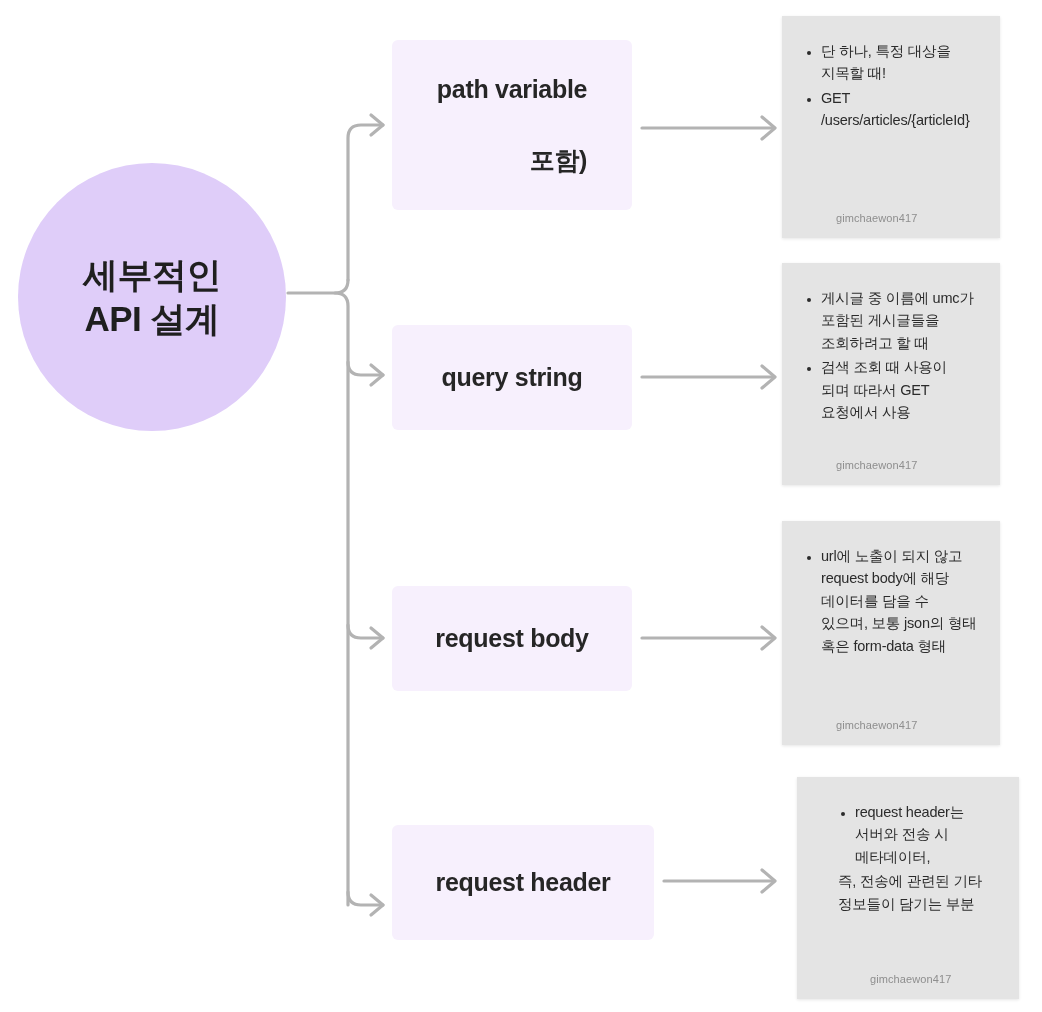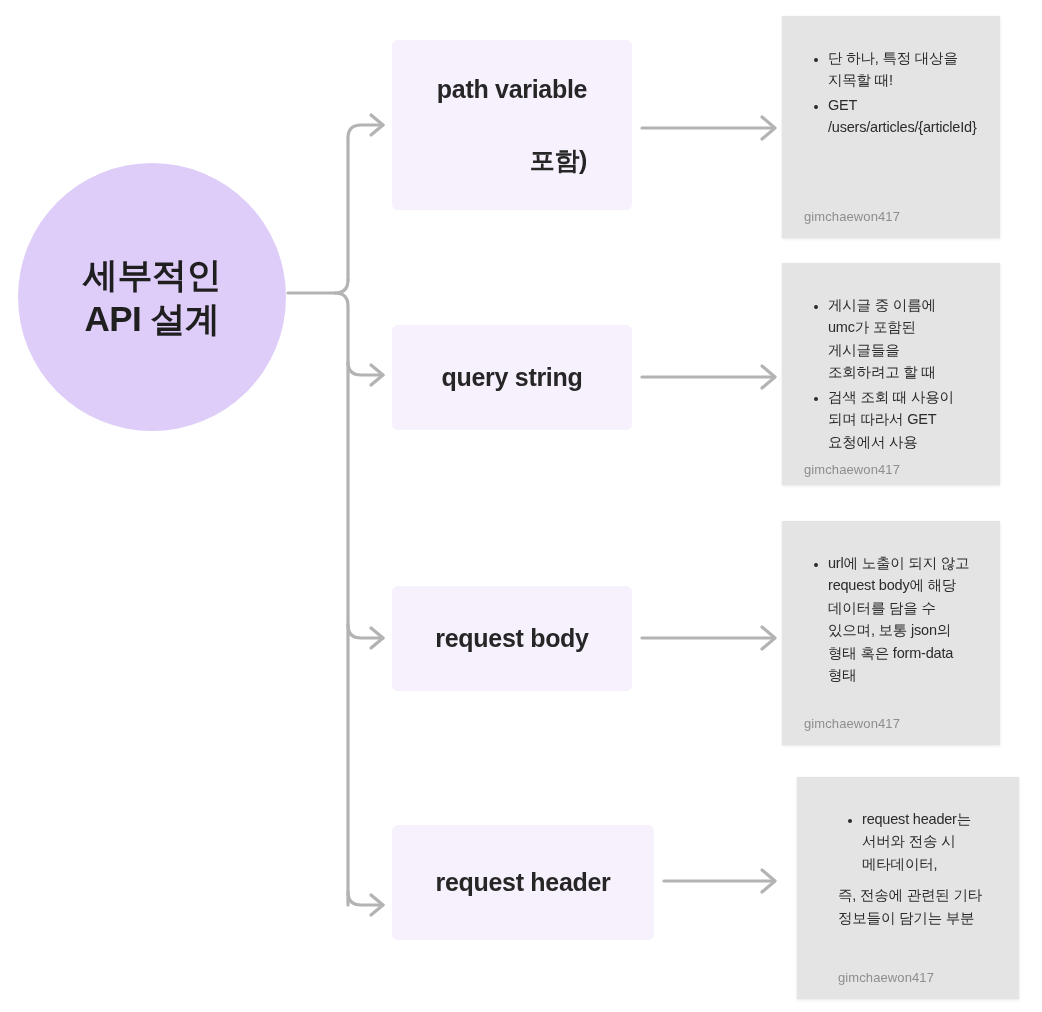--- a/index.html
+++ b/index.html
@@ -91,43 +91,44 @@
     box-shadow: 0 1px 3px rgba(0,0,0,0.10);
     display: flex;
     flex-direction: column;
   }
   #note-1 { left: 782px; top: 16px;  width: 218px; height: 222px; }
   #note-2 { left: 782px; top: 263px; width: 218px; height: 222px; }
   #note-3 { left: 782px; top: 521px; width: 218px; height: 224px; }
   #note-4 { left: 797px; top: 777px; width: 222px; height: 222px; padding-left: 41px; }
 
   .note-card ul {
-    margin: 7px;
+    margin: 0;
     padding: 0 0 0 17px;
     list-style: disc;
   }
   .note-card li {
     font-size: 14.5px;
     line-height: 1.55;
     color: #2B2B2B;
     margin: 0 0 2px 0;
     letter-spacing: -0.2px;
     word-break: keep-all;
   }
   .note-card li::marker { font-size: 12px; }
 
   .note-card.overflow ul { padding-left: 17px; }
   .note-card.overflow li { margin-left: 0; }
 
   .note-author {
     margin-top: auto;
-    font-size: 13px;
+    font-size: 11px;
     color: #8E8E8E;
     letter-spacing: 0.1px;
     padding-bottom: 4px;
+    margin-left: 32px;
   }
 </style>
 </head>
 <body>
 
 <div id="canvas">
 
   <svg class="connectors" viewBox="0 0 1042 1012" width="1042" height="1012">
     <g fill="none" stroke="#B3B3B3" stroke-width="3.2" stroke-linecap="round" stroke-linejoin="round">
 

